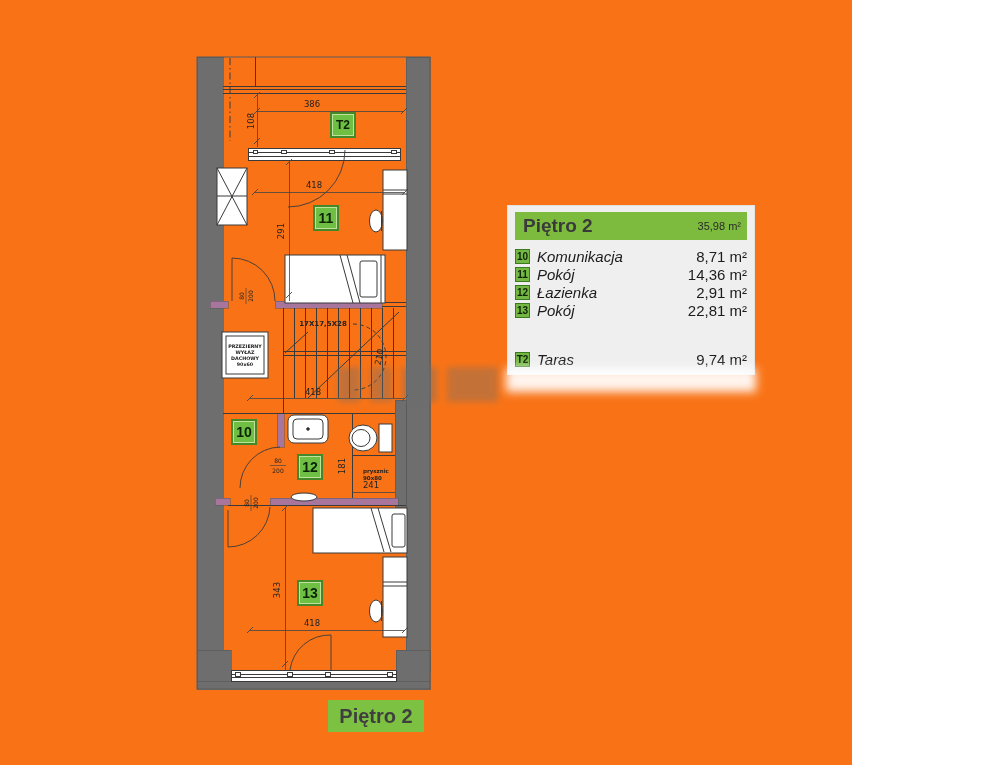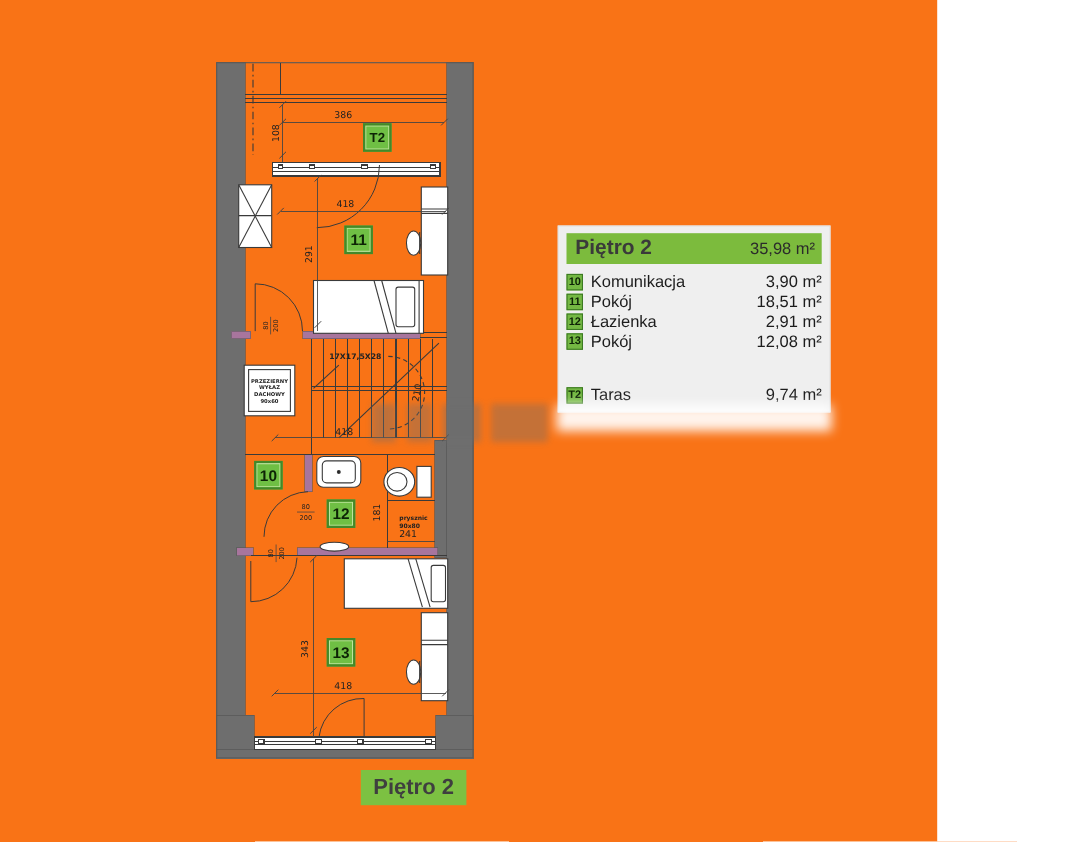--- a/index.html
+++ b/index.html
@@ -11,27 +11,27 @@
   .plan-badge{position:absolute;width:26px;height:26px;background:#6fbf44;
       border:2px solid #44882a;box-sizing:border-box;color:#0d2305;font-weight:bold;
       font-size:14px;line-height:22px;text-align:center;box-shadow:inset 0 0 0 1px #bfe39c;}
   .plan-badge.small-font{font-size:12px;}
   
   .legend{position:absolute;left:507px;top:205px;width:248px;height:170px;
       background:#efefef;border:1px solid #e2e2e2;box-sizing:border-box;padding:6px 7px 0 7px;}
   .legend-header{height:28px;background:#7cbb3d;display:flex;align-items:center;
       justify-content:space-between;padding:0 6px 0 8px;}
   .legend-title{font-size:19px;font-weight:bold;color:#3a3a3a;}
-  .legend-total{font-size:15px;color:#2b2b2b;}
+  .legend-total{font-size:11px;color:#2b2b2b;}
   .legend-rows{margin-top:7px;}
   .legend-row{display:flex;align-items:center;height:18px;font-size:15px;color:#1c1c1c;}
   .legend-row .lbadge{width:15px;height:15px;flex:0 0 15px;background:#74b843;
       border:1px solid #3c7a22;box-sizing:border-box;font-size:10px;font-weight:bold;
       color:#0d2305;text-align:center;line-height:13px;margin-right:7px;}
-  .legend-row .lname{flex:1;}
+  .legend-row .lname{flex:1;font-style:italic;}
   .legend-row .larea{text-align:right;}
   .legend-row.terrace{margin-top:31px;}
   
   .footer-label{position:absolute;left:328px;top:700px;width:96px;height:32px;
       background:#7cc142;color:#3f3f3f;font-size:20px;font-weight:bold;
       display:flex;align-items:center;justify-content:center;}
   
   .wm-dark{position:absolute;left:338px;top:367px;width:160px;height:35px;
       background:linear-gradient(90deg,
         rgba(110,110,110,.55) 0 14%, rgba(110,110,110,0) 14% 20%,
@@ -244,36 +244,36 @@
 
   <div class="legend">
     <div class="legend-header">
       <span class="legend-title">Piętro 2</span>
       <span class="legend-total">35,98 m²</span>
     </div>
     <div class="legend-rows">
       <div class="legend-row">
         <span class="lbadge">10</span>
         <span class="lname">Komunikacja</span>
-        <span class="larea">3,90 m²</span>
+        <span class="larea">8,71 m²</span>
       </div>
       <div class="legend-row">
         <span class="lbadge">11</span>
         <span class="lname">Pokój</span>
-        <span class="larea">18,51 m²</span>
+        <span class="larea">14,36 m²</span>
       </div>
       <div class="legend-row">
         <span class="lbadge">12</span>
         <span class="lname">Łazienka</span>
         <span class="larea">2,91 m²</span>
       </div>
       <div class="legend-row">
         <span class="lbadge">13</span>
         <span class="lname">Pokój</span>
-        <span class="larea">12,08 m²</span>
+        <span class="larea">22,81 m²</span>
       </div>
       <div class="legend-row terrace">
         <span class="lbadge">T2</span>
         <span class="lname">Taras</span>
         <span class="larea">9,74 m²</span>
       </div>
     </div>
   </div>
 
   <div class="wm-dark"></div>

